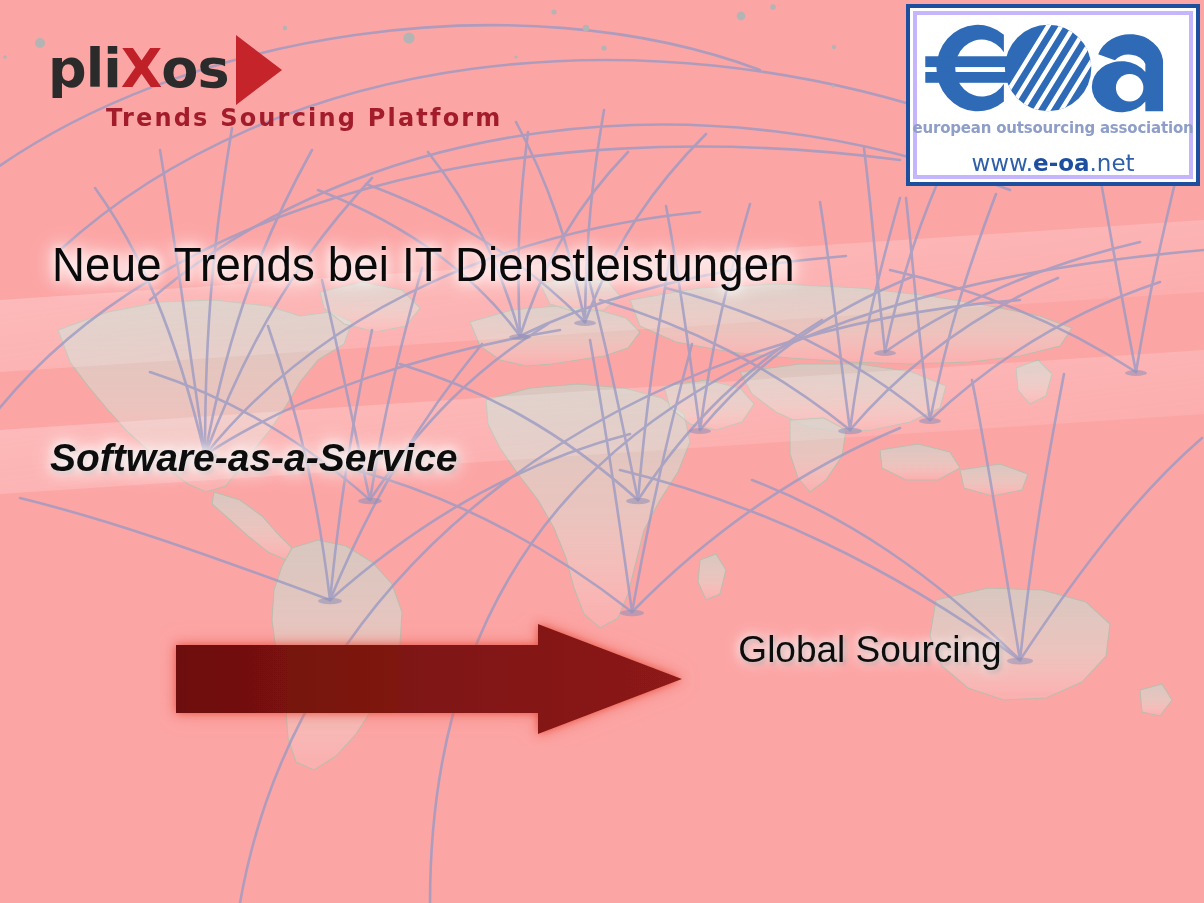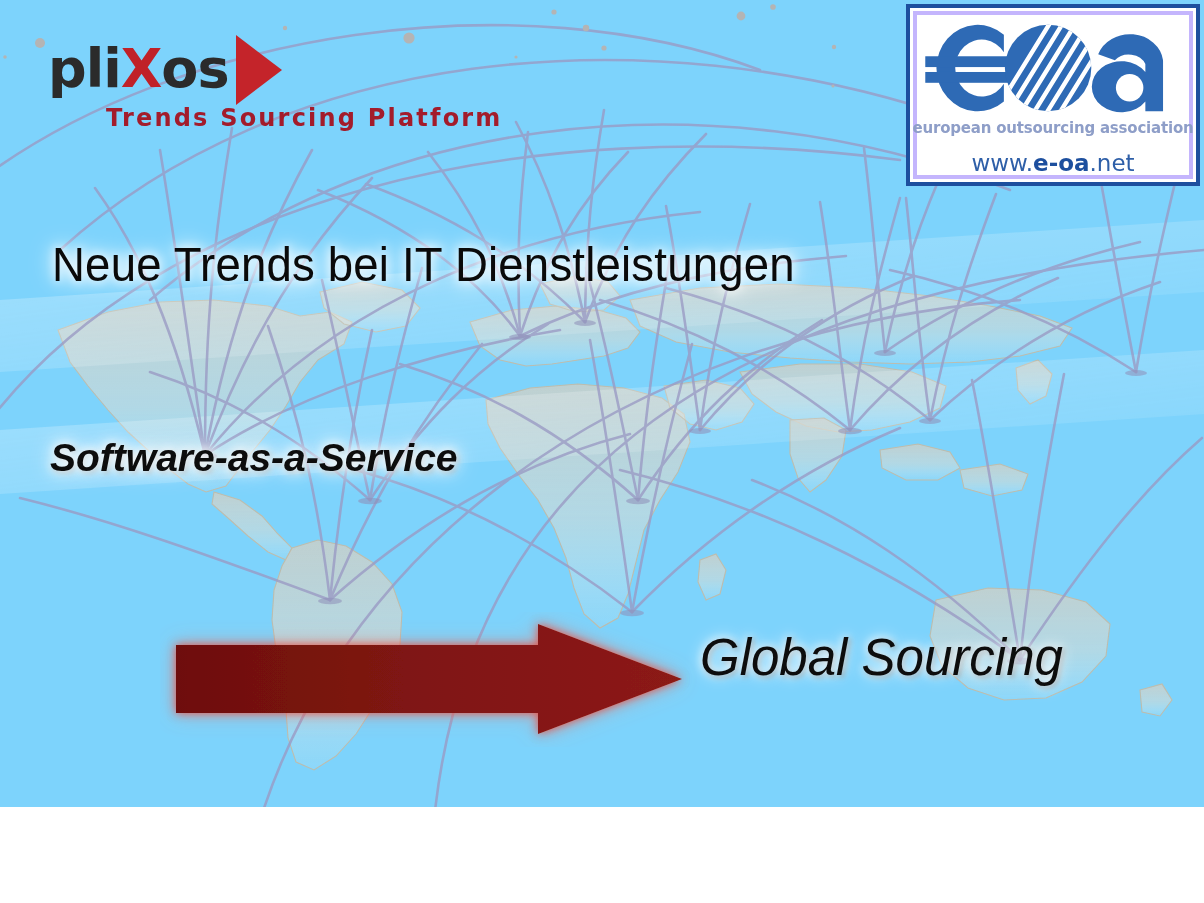--- a/index.html
+++ b/index.html
@@ -1,22 +1,22 @@
 <!DOCTYPE html>
 <html lang="de"><head>
 <meta charset="utf-8">
 <title>Neue Trends bei IT Dienstleistungen</title>
 <style>
   html,body{margin:0;padding:0;background:#fff;}
   body{font-family:"Liberation Sans",sans-serif;}
 
   #slide{
     position:relative;
-    width:1204px;height:807px;
-    background:#7dd3fc;
+    width:1204px;height:903px;
+    background:#fca5a5;
     overflow:hidden;
   }
 
   
   #bg-world-map,#bg-network-arcs,#bg-dots{
     position:absolute;left:0;top:0;width:1204px;height:903px;
     pointer-events:none;
   }
   #bg-world-map{z-index:1;}
   #bg-network-arcs{z-index:2;}
@@ -124,23 +124,22 @@
   .trend-item + .trend-item{margin-top:31px;}
 
   
   #outcome-block{
     position:absolute;left:700px;top:630px;z-index:15;
     text-align:center;
     width:340px;
   }
   .outcome-line{
     font-family:"Liberation Sans",sans-serif;
-    font-style:italic;
     font-weight:400;
-    font-size:51px;
+    font-size:37px;
     line-height:1.08;
     color:#0d0d0d;
     white-space:pre;
     text-shadow:0 0 9px #ffffff,0 0 16px #ffffff,
                 2px 2px 5px rgba(80,80,80,0.6);
   }
 
   
   #transition-arrow{
     position:absolute;left:160px;top:612px;z-index:14;

